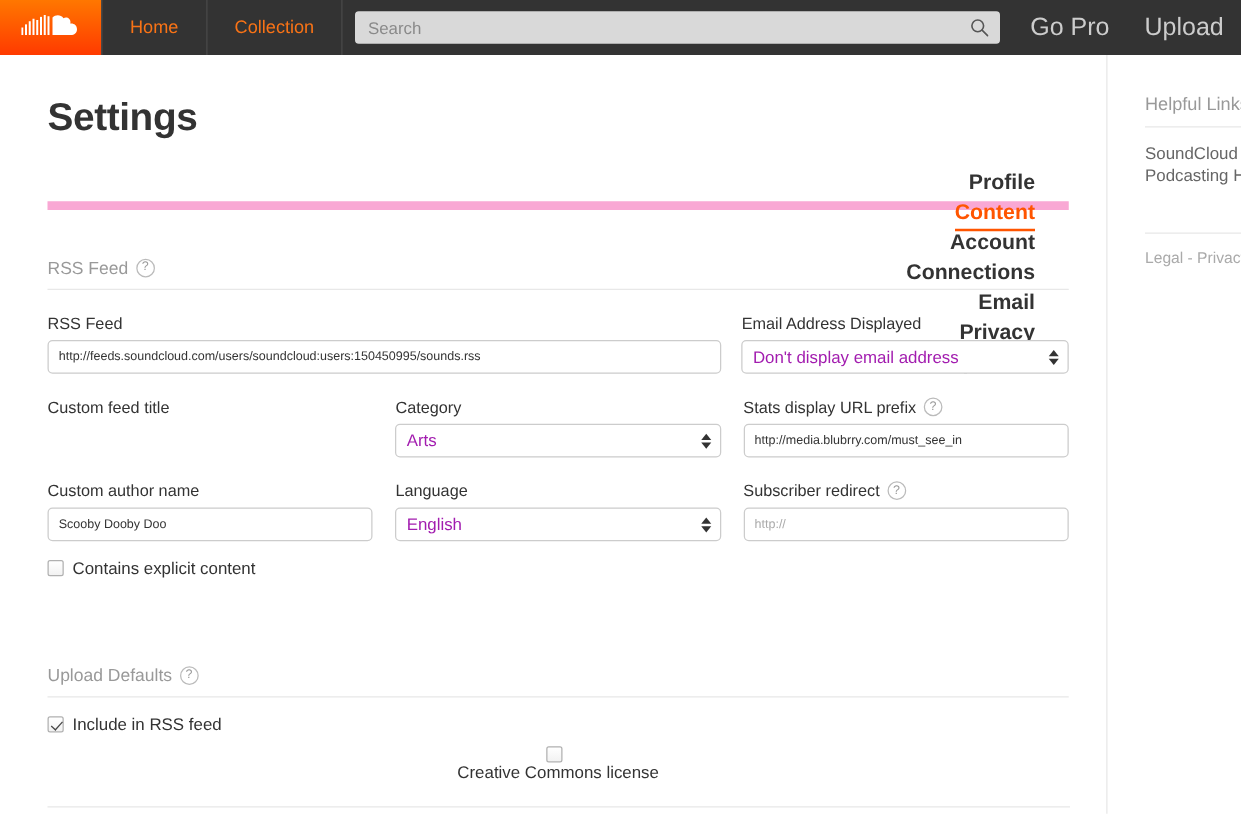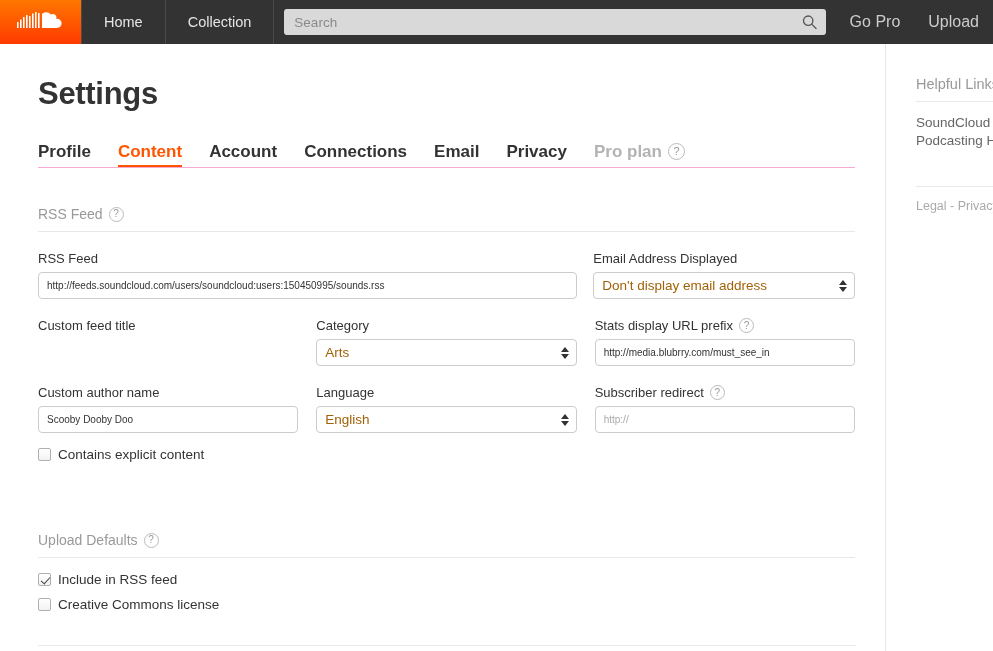--- a/index.html
+++ b/index.html
@@ -21,21 +21,21 @@
   }
   #logo-tile {
     width: 81px; height: 44px;
     background: linear-gradient(180deg, #ff7700 0%, #ff3a00 100%);
     display: flex; align-items: center; justify-content: center;
     flex: 0 0 auto;
   }
   #logo-tile svg { display: block; }
   .nav-cell {
     display: flex; align-items: center; justify-content: center;
-    color: #e5e5e5; font-size: 14.5px;
+    color: #f97316; font-size: 14.5px;
     padding: 0 22px;
     border-right: 1px solid #4a4a4a;
     flex: 0 0 auto;
     cursor: pointer;
   }
   .nav-cell.first { border-left: 1px solid #4a4a4a; }
   #nav-search-wrap {
     flex: 1 1 auto;
     display: flex; align-items: center;
     padding: 0 10px 0 10px;
@@ -57,21 +57,21 @@
   }
   #search-input::placeholder { color: #8a8a8a; }
   #search-icon {
     position: absolute; right: 9px; top: 50%;
     transform: translateY(-50%);
     width: 15px; height: 15px;
   }
   #nav-right { display: flex; align-items: stretch; flex: 0 0 auto; }
   .nav-link {
     display: flex; align-items: center;
-    color: #ccc; font-size: 16px;
+    color: #ccc; font-size: 20px;
     padding: 0 14px;
     cursor: pointer;
   }
 
   
   #page {
     position: absolute;
     top: 44px; left: 0;
     width: 993px; height: 607px;
     background: #fff;
@@ -92,22 +92,23 @@
     color: #333;
     letter-spacing: -0.3px;
     margin: 0;
     padding-top: 32px;
   }
 
   
   #tabs {
     display: flex; align-items: flex-end;
     margin-top: 25px;
-    border-bottom: 1px solid #f9a8d4;
+    border-bottom: 7px solid #f9a8d4;
     height: 31px;
+    flex-direction: column;
   }
   .tab {
     font-size: 17px;
     font-weight: bold;
     color: #333;
     margin-right: 27px;
     padding-bottom: 7px;
     cursor: pointer;
     white-space: nowrap;
     position: relative;
@@ -191,21 +192,21 @@
     -webkit-appearance: none;
     appearance: none;
     height: 27px;
     width: 100%;
     border: 1px solid #ccc;
     border-radius: 4px;
     background: #fff;
     padding: 0 26px 0 8px;
     font-family: "Liberation Sans", sans-serif;
     font-size: 13.5px;
-    color: #a16207;
+    color: #a21caf;
     outline: none;
   }
   .sel-arrows {
     position: absolute; right: 8px; top: 50%;
     transform: translateY(-50%);
     pointer-events: none;
     display: flex; flex-direction: column;
     gap: 2px;
   }
   .sel-arrows i {
@@ -217,21 +218,21 @@
   .sel-arrows i.up   { border-bottom: 5px solid #333; }
   .sel-arrows i.down { border-top: 5px solid #333; }
 
   
   .check-row {
     display: flex; align-items: center;
     margin-top: 14px;
     font-size: 13.5px;
     color: #333;
   }
-  .check-row.tight { margin-top: 10px; }
+  .check-row.tight { margin-top: 10px; flex-direction: column; }
   .cbox {
     width: 13px; height: 13px;
     border: 1px solid #b0b0b0;
     border-radius: 2px;
     background: linear-gradient(180deg,#ffffff 0%,#f2f2f2 100%);
     margin-right: 7px;
     position: relative;
     flex: 0 0 auto;
     cursor: pointer;
   }

